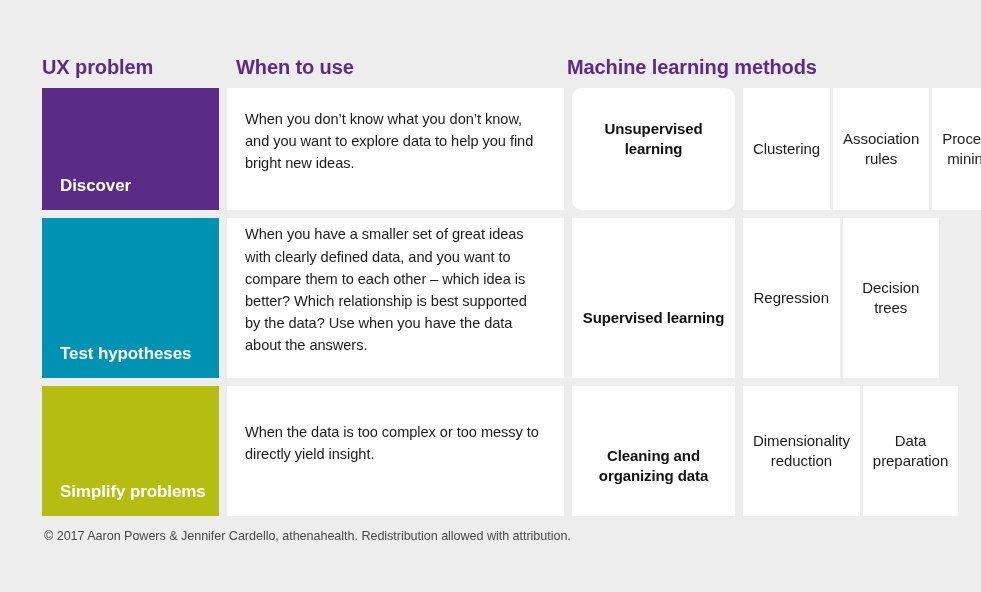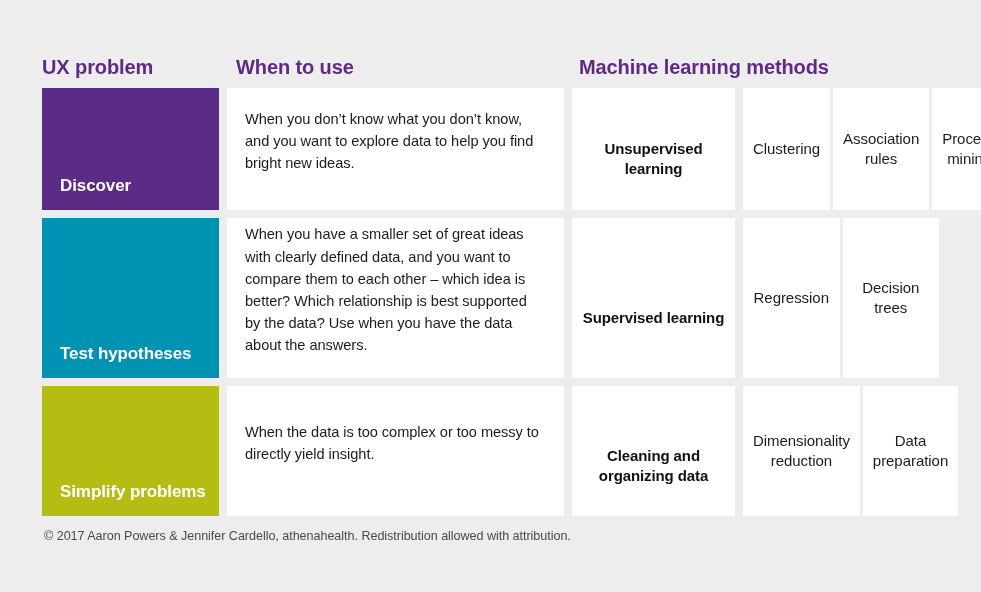--- a/index.html
+++ b/index.html
@@ -33,21 +33,21 @@
   .col-header {
     position: absolute;
     color: #5f2a84;
     font-size: 20px;
     font-weight: bold;
     letter-spacing: -0.1px;
     white-space: nowrap;
   }
   .hdr-ux       { left: 0px;   top: 0px; }
   .hdr-when     { left: 194px; top: 0px; }
-  .hdr-methods  { left: 525px; top: 0px; margin-left: 12px; }
+  .hdr-methods  { left: 525px; top: 0px; }
 
   
   .grid {
     position: absolute;
     left: 42px;
     top: 88px;
     width: 897px;
     display: flex;
     flex-direction: column;
     gap: 8px;
@@ -106,21 +106,21 @@
     padding: 0 8px;
   }
   .category-label {
     color: #111111;
     font-size: 15px;
     font-weight: bold;
     line-height: 1.36;
     text-align: center;
     letter-spacing: -0.1px;
   }
-  .cat-r1 { align-items: center; padding-top: 20px; }
+  .cat-r1 { align-items: flex-start; padding-top: 31px; border-radius: 10px; }
   .cat-r2 { align-items: flex-start; padding-top: 90px; }
   .cat-r3 { align-items: flex-start; padding-top: 60px; }
 
   
   .methods-cell {
     flex: 1 1 auto;
     display: flex;
     flex-direction: row;
     gap: 3px;
   }

